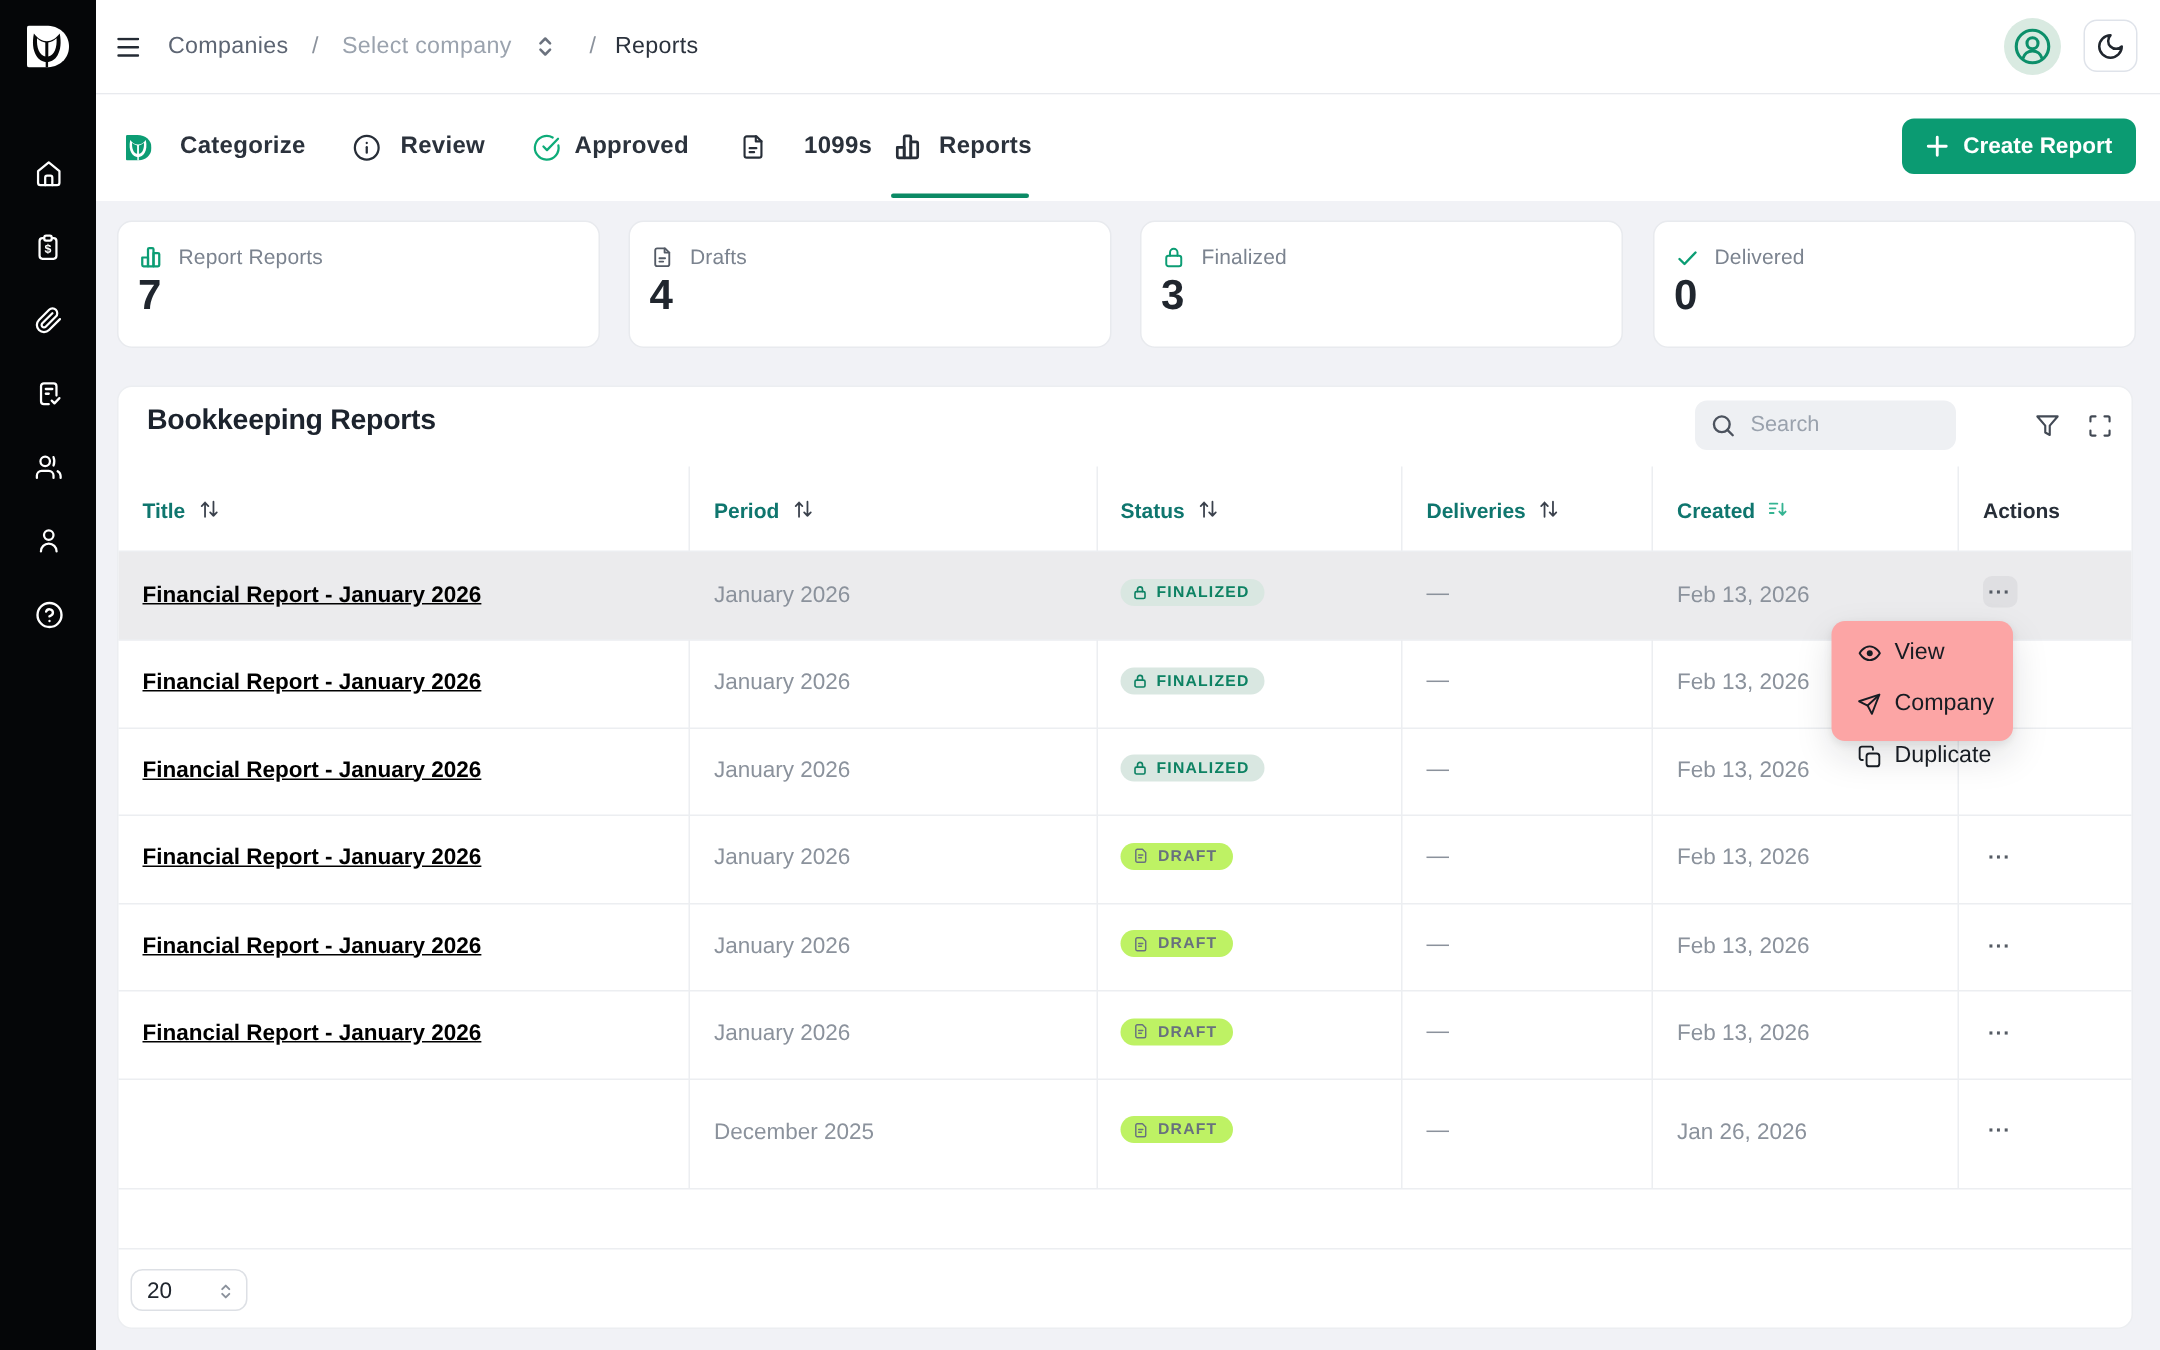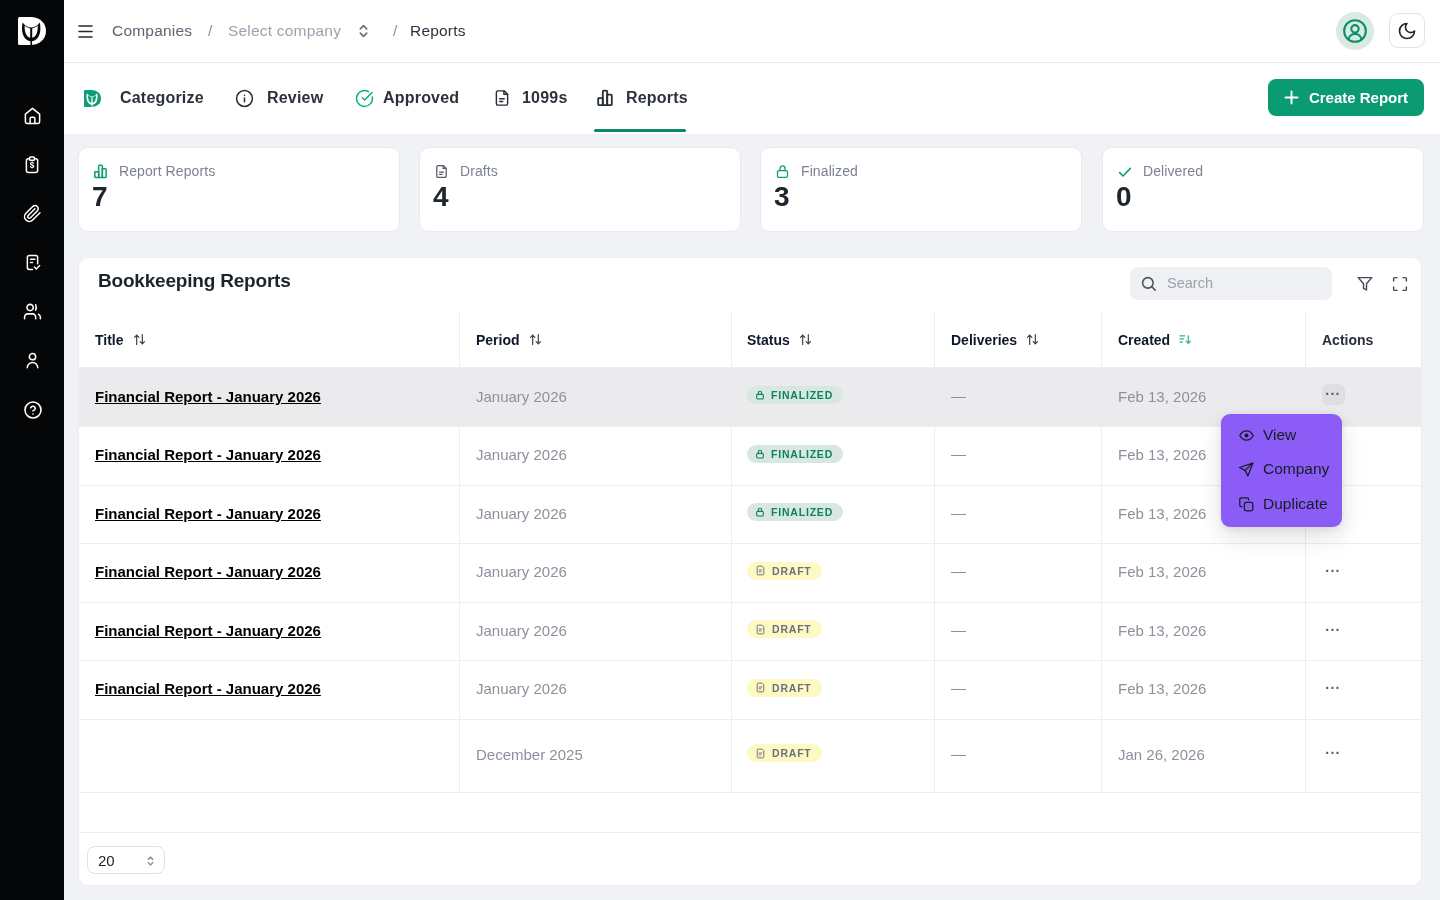--- a/index.html
+++ b/index.html
@@ -19,37 +19,37 @@
 .tab span { display:block; }
 .btn-create { position:absolute; left:1204px; top:16px; width:156px; height:37px; background:#0b9b72; border-radius:8px; color:#fff; font-size:15px; font-weight:700; display:flex; align-items:center; justify-content:center; gap:10px; }
 
 .card { position:absolute; top:147px; width:322px; height:85px; background:#fff; border:1px solid #e8eaee; border-radius:10px; }
 .card .lbl { position:absolute; left:40px; top:15px; font-size:14px; color:#7b838f; font-weight:400; letter-spacing:.1px;}
 .card .num { position:absolute; left:13px; top:34.5px; font-size:28px; line-height:28px; color:#20262e; font-weight:700; }
 .card .cic { position:absolute; left:14px; top:16px; }
 
 .tcard { position:absolute; left:78px; top:257px; width:1344px; height:629px; background:#fff; border:1px solid #eceef1; border-radius:10px; }
 .h2 { position:absolute; left:19px; top:12px; font-size:19px; font-weight:700; color:#1c232d; letter-spacing:-.2px; }
-.search { position:absolute; left:1051px; top:9px; width:202px; height:33px; background:#eef0f3; border-radius:8px; }
+.search { position:absolute; left:1051px; top:9px; width:174px; height:33px; background:#eef0f3; border-radius:8px; }
 .search .ph { position:absolute; left:37px; top:7.5px; font-size:14.5px; color:#9aa2ad; }
 .thead { position:absolute; left:0px; top:53px; width:1342px; height:57px; border-bottom:1px solid #eceef1; }
-.th { position:absolute; top:0; height:57px; display:flex; align-items:center; gap:8px; font-size:14px; font-weight:700; color:#0f172a; }
+.th { position:absolute; top:0; height:57px; display:flex; align-items:center; gap:8px; font-size:14px; font-weight:700; color:#0f766e; }
 .colline { position:absolute; top:53px; width:1px; background:#eceef1; height:481px; }
 .row { position:absolute; left:0; width:1342px; border-bottom:1px solid #eceef1; }
 .title { position:absolute; left:16px; font-size:15px; font-weight:700; color:#000000;text-decoration:underline; }
 .gray { position:absolute; font-size:15px; color:#8b929c; }
 .badge { position:absolute; left:668px; height:18px; border-radius:9px; display:flex; align-items:center; font-size:10.5px; font-weight:700; letter-spacing:.8px; padding:0 10px 0 8px; gap:6px;}
 .b-fin { background:#d9e7e1; color:#0d8263; }
-.b-drf { background:#fef9c3; color:#68717e; }
+.b-drf { background:#bef264; color:#68717e; }
 .dots { position:absolute; left:1243px; width:22px; text-align:center; color:#555b64; }
 .pag { position:absolute; left:0; top:574px; width:1342px; height:51px; border-top:1px solid #eceef1;padding-left:12px; }
 .psel { position:absolute; left:8px; top:13px; width:78px; height:28px; border:1px solid #dde0e5; border-radius:8px; background:#fff; }
 .psel span { position:absolute; left:10px; top:5px; font-size:15px; color:#20262e; font-weight:400; }
 
-.menu { position:absolute; left:1221px; top:414px; width:121px; height:113px; background:#8b5cf6; border-radius:9px; box-shadow:0 10px 25px rgba(20,24,31,.13), 0 2px 6px rgba(20,24,31,.08); }
+.menu { position:absolute; left:1221px; top:414px; width:121px; height:80px; background:#fca5a5; border-radius:9px; box-shadow:0 10px 25px rgba(20,24,31,.13), 0 2px 6px rgba(20,24,31,.08); }
 .mi { position:absolute; left:17px; display:flex; align-items:center; gap:8px; font-size:15.5px; color:#171c23; }
 </style>
 </head>
 <body>
 
 <div class="sidebar">
   <svg class="abs" style="left:18px;top:17px" width="28" height="28" viewBox="0 0 28 28">
     <path fill="#fff" d="M0 1.5 Q0 0 1.5 0 H12.5 C21.5 0 28 5.8 28 14 C28 22.2 21.5 28 12.5 28 H1.5 Q0 28 0 26.5 Z"></path>
     <path fill="#070809" d="M4.6 5.4 C7.2 8.8 10 10.4 13.2 10.55 C16.4 10.4 19.2 8.8 21.8 5.4 C23 11.4 22.4 16.4 20.4 19.8 C18.7 22.7 16.2 24.3 13.2 24.3 C10.2 24.3 7.7 22.7 6 19.8 C4 16.4 3.4 11.4 4.6 5.4 Z"></path>
     <rect fill="#070809" x="12.45" y="21.5" width="1.6" height="6.5"></rect>
@@ -142,21 +142,21 @@
       </svg>
     <span style="margin-left:9px">Approved</span>
   </div>
   <div class="tab" style="left:429px">
     <svg width="18" height="18" viewBox="0 0 24 24" fill="none" stroke="#272e38" stroke-width="1.9" stroke-linecap="round" stroke-linejoin="round">
         <path d="M15 2.5H6.5a2 2 0 0 0-2 2v15a2 2 0 0 0 2 2h11a2 2 0 0 0 2-2V7Z"></path>
         <path d="M14.5 2.5V7h5"></path>
         <path d="M9 13h6"></path>
         <path d="M9 16.6h4"></path>
       </svg>
-    <span style="margin-left:11px">1099s</span>
+    <span style="margin-left:25px">1099s</span>
   </div>
   <div class="tab" style="left:532px">
     <svg width="18" height="18" viewBox="0 0 18 18" fill="none" stroke="#272e38" stroke-width="1.8" stroke-linejoin="round">
         <path d="M2.2 9.2h4.6v7H3.2a1 1 0 0 1-1-1Z"></path>
         <path d="M6.8 2.6a1 1 0 0 1 1-1h2.4a1 1 0 0 1 1 1v13.6H6.8Z"></path>
         <path d="M11.2 5.6h3.6a1 1 0 0 1 1 1v8.6a1 1 0 0 1-1 1h-3.6Z"></path>
       </svg>
     <span style="margin-left:12px">Reports</span>
   </div>
   <div class="abs" style="left:530px;top:66px;width:92px;height:3px;background:#0b8a65;border-radius:2px"></div>

